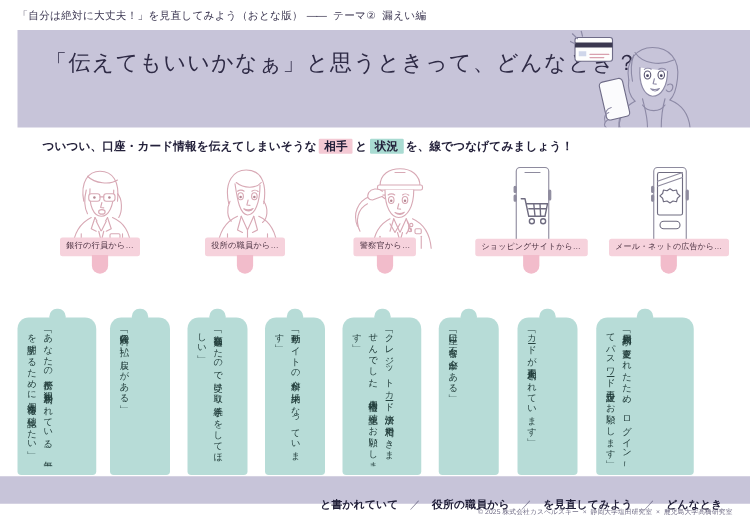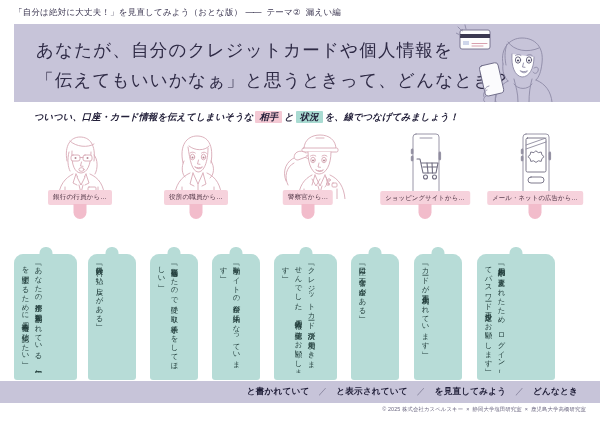--- a/index.html
+++ b/index.html
@@ -55,21 +55,20 @@
   }
 
   
   .instruction {
     margin: 9px 0 0 34px;
     font-size: 9.3px;
     color: #23203a;
     letter-spacing: 0.1px;
     white-space: nowrap;
     font-weight: bold;
-    font-style: italic;
   }
   .hl-pink {
     background: #f4c9d4;
     padding: 1px 4px;
     border-radius: 1px;
     margin: 0 2px;
   }
   .hl-green {
     background: #a9dbd2;
     padding: 1px 4px;
@@ -171,21 +170,21 @@
     position: absolute;
     left: 0;
     top: 381px;
     width: 600px;
     height: 22px;
     background: #c7c4d9;
   }
   .band-phrases {
     position: absolute;
     right: 22px;
-    top: 0;
+    top: 12px;
     height: 22px;
     display: flex;
     align-items: center;
     gap: 9px;
     font-size: 8.6px;
     color: #22203a;
     font-weight: bold;
     letter-spacing: 0.2px;
     white-space: nowrap;
   }
@@ -207,21 +206,20 @@
 </style>
 </head>
 <body>
 
 <div class="header">
   <span>「自分は絶対に大丈夫！」を見直してみよう（おとな版）</span><span class="hdr-dash">——</span><span class="hdr-theme">テーマ②</span>&nbsp;&nbsp;<span>漏えい編</span>
 </div>
 
 <div class="title-banner">
   <div class="title-text">
-    <div class="title-line">あなたが、自分のクレジットカードや個人情報を</div>
     <div class="title-line">「伝えてもいいかなぁ」と思うときって、どんなとき？</div>
   </div>
 
   <div class="banner-illus">
     <svg width="118" height="78" viewBox="0 0 118 78">
       <g fill="none" stroke="#8d8aa6" stroke-width="0.9" stroke-linecap="round" stroke-linejoin="round">
 
         <rect x="4" y="6" width="30" height="19" rx="2" fill="#fdfdfd" stroke="#6f6c88"></rect>
         <rect x="4" y="10" width="30" height="4" fill="#3b3850" stroke="none"></rect>
         <rect x="7" y="17" width="6" height="4" fill="#cfd6ea" stroke="none"></rect>
@@ -476,21 +474,21 @@
   <div class="sit-card" style="left:477px;width:78px;">
     <div class="sit-tab"></div>
     <div class="sit-text">「利用規約が変更されたため、ログインしてパスワード再設定をお願いします」</div>
   </div>
 </div>
 
 <div class="bottom-band">
   <div class="band-phrases">
     <span>と書かれていて</span>
     <span class="band-sep">／</span>
-    <span>と表示されていて</span>
+    <span>役所の職員から</span>
     <span class="band-sep">／</span>
     <span>を見直してみよう</span>
     <span class="band-sep">／</span>
     <span>どんなとき</span>
   </div>
 </div>
 
 <div class="footer">
   <span>© 2025 株式会社カスペルスキー</span><span class="sep">×</span><span>静岡大学塩田研究室</span><span class="sep">×</span><span>鹿児島大学高橋研究室</span>
 </div>

